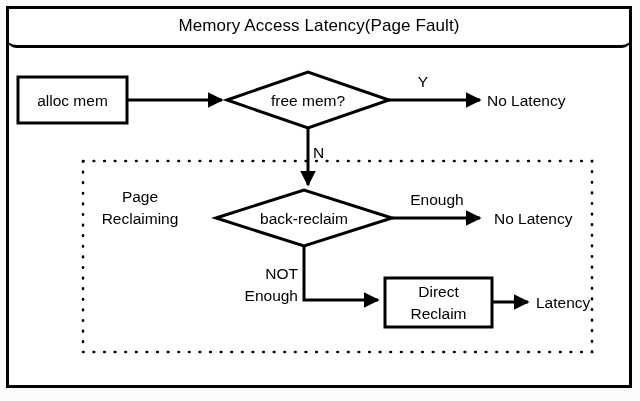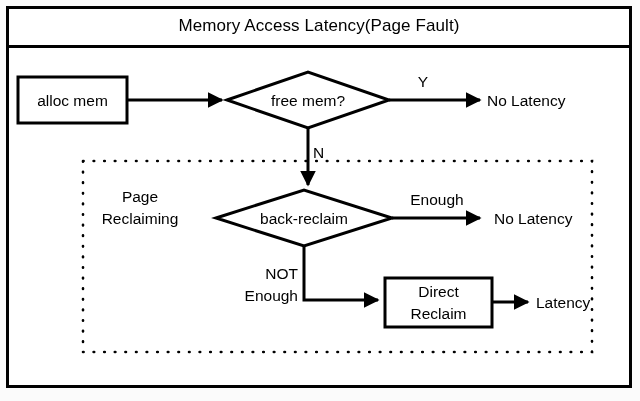--- a/index.html
+++ b/index.html
@@ -29,20 +29,21 @@
     position: absolute;
     left: 6px;
     top: 6px;
     width: 626px;
     height: 42px;
     box-sizing: border-box;
     border-bottom: 3px solid #000;
     display: flex;
     align-items: center;
     justify-content: center;
+    border-radius: 11px;
   }
   #title-text {
     font-size: 17px;
     color: #000;
     letter-spacing: 0.1px;
     white-space: nowrap;
   }
   #diagram-svg {
     position: absolute;
     left: 0;

